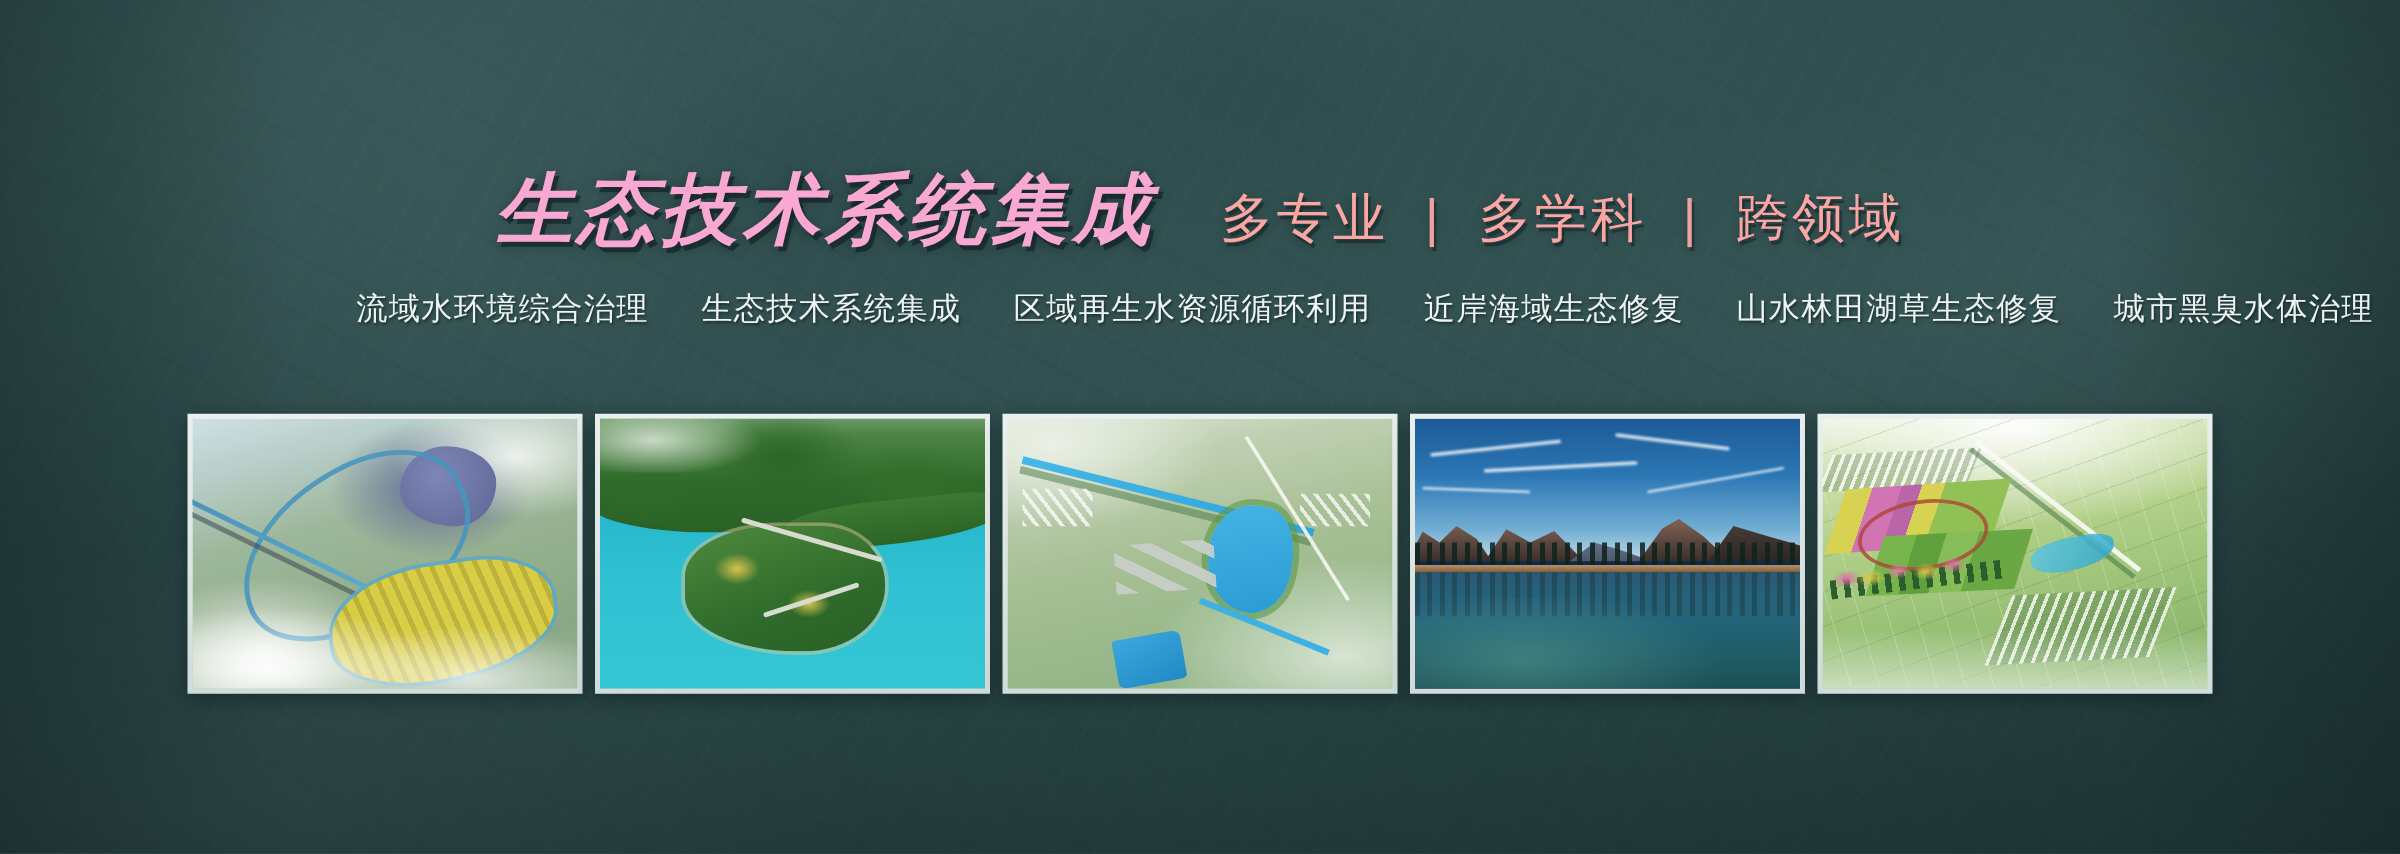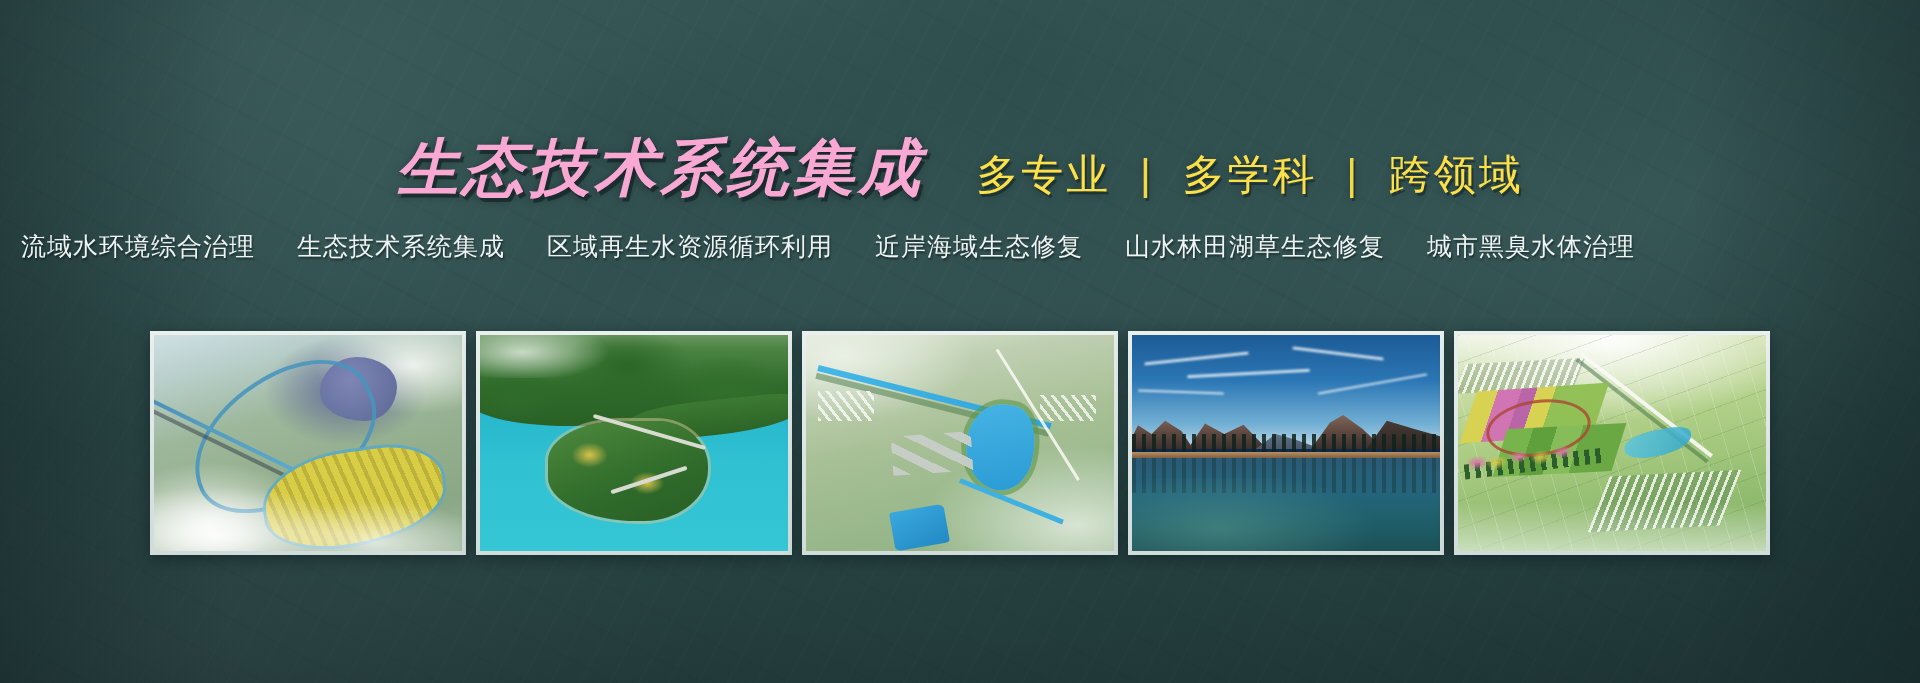--- a/index.html
+++ b/index.html
@@ -65,29 +65,29 @@
     gap:52px;
     white-space:nowrap;
   }
   .headline{
     font-size:62px; font-weight:bold; color:#f9a8d4;
     letter-spacing:4px;
     text-shadow:3px 4px 0 rgba(12,26,28,.55), 0 2px 10px rgba(0,0,0,.35);
     font-style:italic;
   }
   .subhead{
-    font-size:42px; font-weight:normal; color:#fde047;
+    font-size:42px; font-weight:normal; color:#fca5a5;
     letter-spacing:3px;
     text-shadow:2px 3px 0 rgba(12,26,28,.45), 0 2px 8px rgba(0,0,0,.3);
   }
   .subhead .sep{ padding:0 14px; opacity:.95; }
 
   .keywords{
     position:absolute; left:0; right:0; top:230px;
-    display:flex; align-items:center; justify-content:flex-start;
+    display:flex; align-items:center; justify-content:flex-end;
     white-space:nowrap;
   }
   .keyword{
     font-size:25px; color:#eef4f3; letter-spacing:1px;
     padding:0 21px;
     text-shadow:1px 2px 2px rgba(8,22,24,.6);
   }
 
   
   .thumbs{

